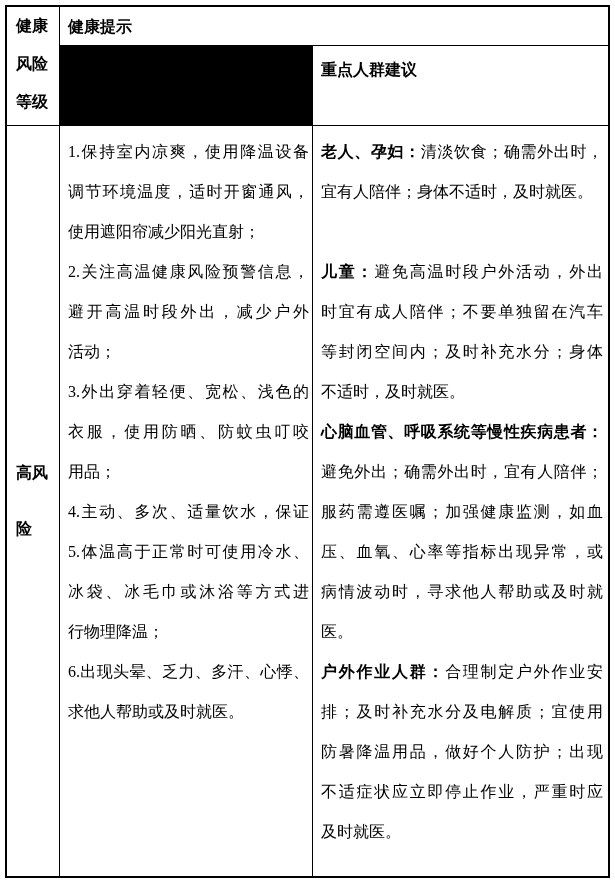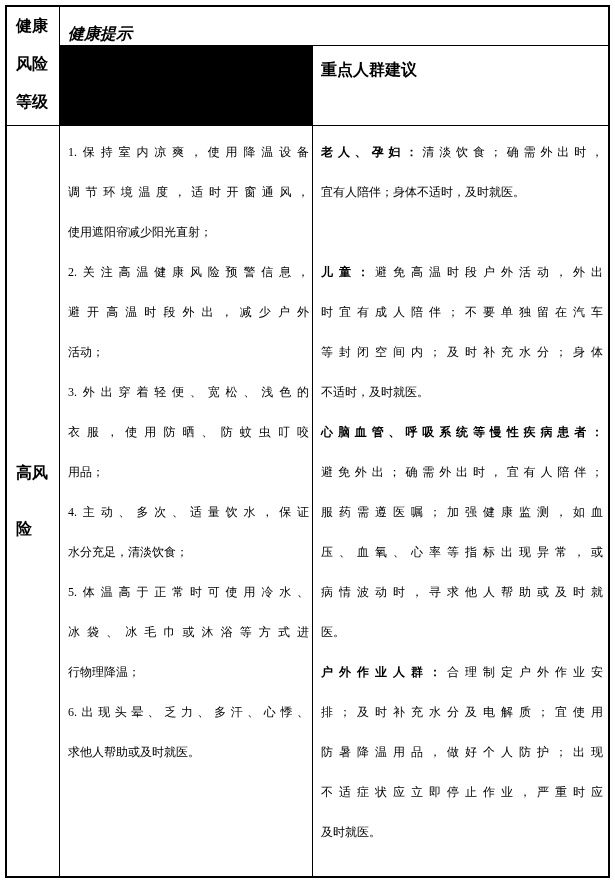--- a/index.html
+++ b/index.html
@@ -31,43 +31,42 @@
   }
   .risk-header {
     grid-column: 1; grid-row: 1 / 3;
     display: flex; 
     padding: 0 9px;
     line-height: 38px;
     word-break: break-all;
   }
   .tips-header {
     grid-column: 2 / 4; grid-row: 1;
-    display: flex; align-items: flex-end;
+    display: flex; align-items: center;
     padding: 2px 8px 0 8px;
-    font-style: italic;
   }
   .general-header {
     grid-column: 2; grid-row: 2;
     display: flex; align-items: center;
     padding: 14px 8px 0 8px;
   }
   .key-header {
     grid-column: 3; grid-row: 2;
     display: flex; 
     padding: 14px 8px 0 8px;
   }
   .risk-value {
     grid-column: 1; grid-row: 3;
     display: flex; align-items: center;
     padding: 0 9px;
     line-height: 56px;
     word-break: break-all;
   }
   .body-cell {
-    font-size: 12px;
+    font-size: 16px;
     line-height: 40px;
   }
   .general-cell { grid-column: 2; grid-row: 3; padding: 6px 3px 0 8px; }
   .key-cell     { grid-column: 3; grid-row: 3; padding: 6px 5px 0 8px; }
 
   .tline {
     min-height: 40px;
     text-align: justify;
     text-align-last: justify;
     text-justify: inter-character;
@@ -101,21 +100,20 @@
       <div class="tline"><span>1.保持室内凉爽，使用降温设备</span></div>
       <div class="tline"><span>调节环境温度，适时开窗通风，</span></div>
       <div class="tline last"><span>使用遮阳帘减少阳光直射；</span></div>
       <div class="tline"><span>2.关注高温健康风险预警信息，</span></div>
       <div class="tline"><span>避开高温时段外出，减少户外</span></div>
       <div class="tline last"><span>活动；</span></div>
       <div class="tline"><span>3.外出穿着轻便、宽松、浅色的</span></div>
       <div class="tline"><span>衣服，使用防晒、防蚊虫叮咬</span></div>
       <div class="tline last"><span>用品；</span></div>
       <div class="tline"><span>4.主动、多次、适量饮水，保证</span></div>
-      <div class="tline last"><span>水分充足，清淡饮食；</span></div>
       <div class="tline"><span>5.体温高于正常时可使用冷水、</span></div>
       <div class="tline"><span>冰袋、冰毛巾或沐浴等方式进</span></div>
       <div class="tline last"><span>行物理降温；</span></div>
       <div class="tline"><span>6.出现头晕、乏力、多汗、心悸、</span></div>
       <div class="tline last"><span>求他人帮助或及时就医。</span></div>
     </div>
 
   <div class="cell body-cell key-cell" id="key-cell">
       <div class="tline"><span class="grp">老人、孕妇：</span><span>清淡饮食；确需外出时，</span></div>
       <div class="tline last"><span>宜有人陪伴；身体不适时，及时就医。</span></div>

